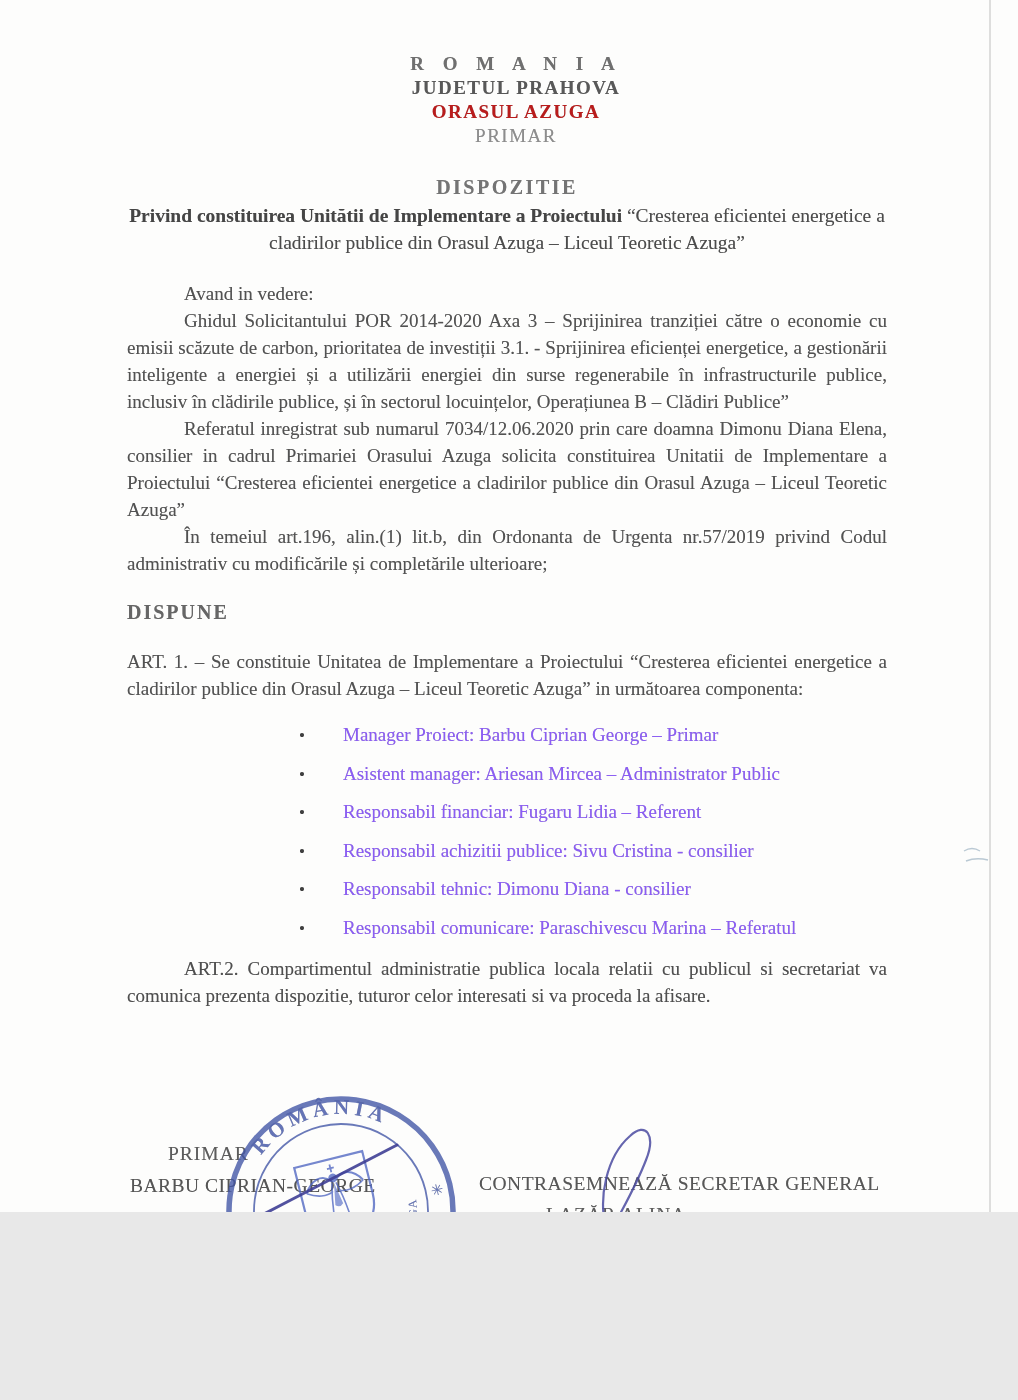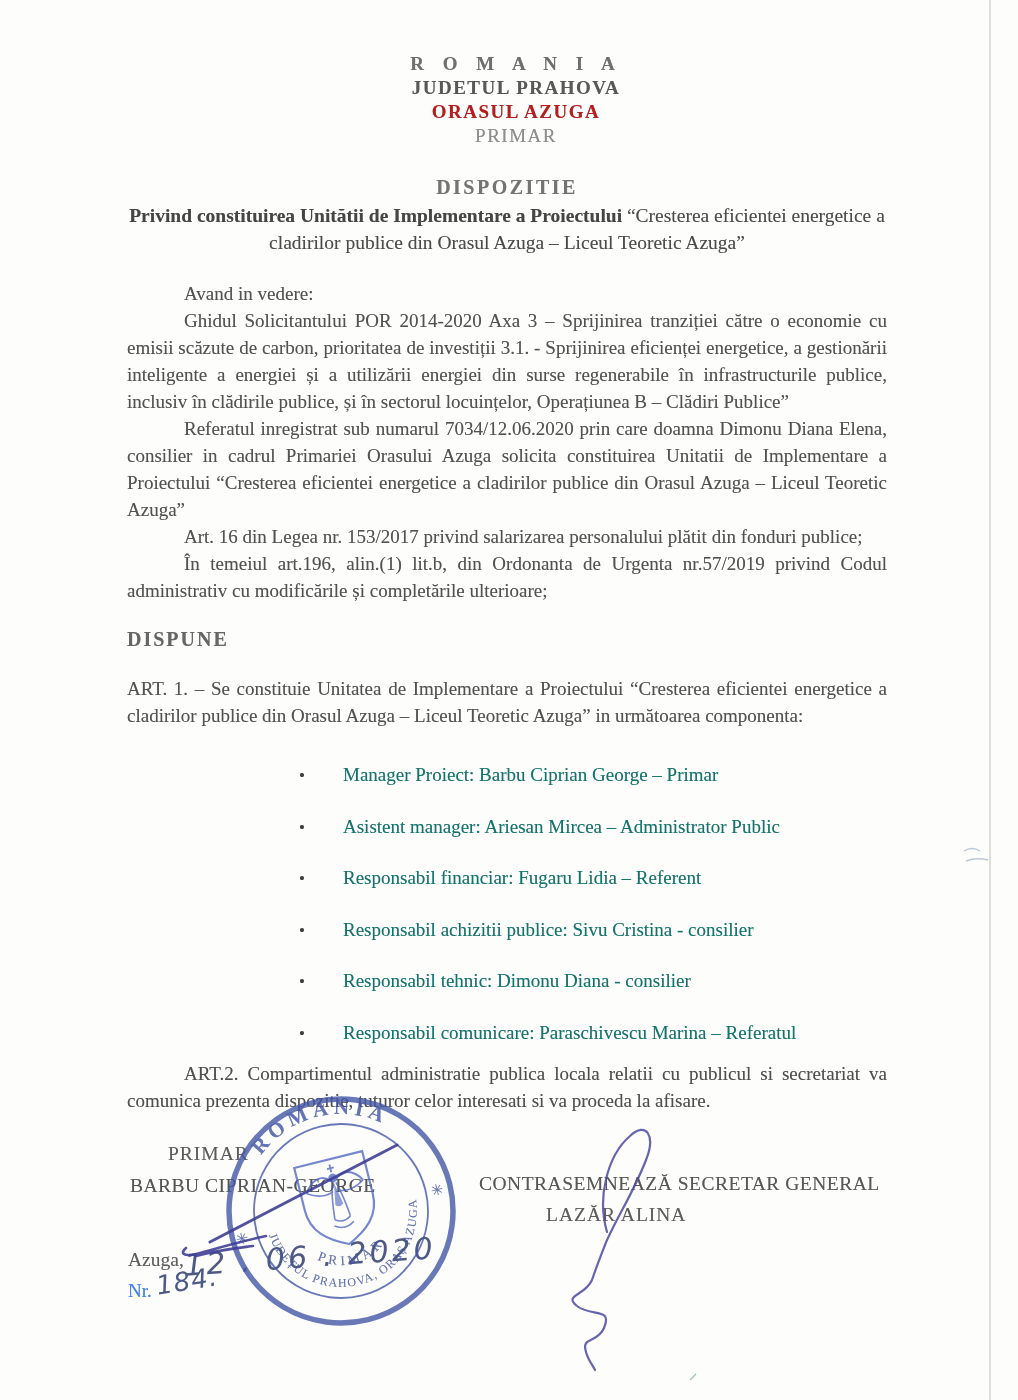--- a/index.html
+++ b/index.html
@@ -1,18 +1,18 @@
 <!DOCTYPE html>
 <html><head>
 <meta charset="utf-8">
 <style>
   html,body{margin:0;padding:0;background:#e8e8e8;}
   .page{
     position:relative;
-    width:1018px;height:1400px;
+    width:1018px;height:1212px;
     margin:0 auto;
     background:#fdfdfc;
     font-family:"Liberation Serif", serif;
     color:#4d4d4d;
     overflow:hidden;
     text-shadow:0 0 .5px rgba(60,60,60,.35);
   }
   .content{
     position:absolute;left:127px;top:52px;width:760px;
     font-size:19px;line-height:27px;
@@ -26,21 +26,21 @@
   .subject{ text-align:center; margin-top:1px; color:#4c4c4c; font-size:19.5px;}
   .subject .b{ font-weight:bold; color:#454545;}
   .preamble{ margin-top:24px; }
   .para{ text-align:justify; text-indent:57px; margin:0; color:#525252;}
   .issuer{ margin-top:9px; text-indent:57px; color:#5a5a5a;}
   .dispune{ text-align:left; font-weight:bold; letter-spacing:2px; color:#666; margin-top:22px; font-size:20px;}
   .art1{ margin-top:22px; text-align:justify; text-indent:0; color:#525252;}
   .members{ margin-top:8px; }
   .member{ display:flex; align-items:baseline; margin-top:10.5px; }
   .member .dot{ width:58px; text-align:right; padding-left:120px; color:#3f3f3f; font-size:17px;}
-  .member .mtxt{ padding-left:38px; color:#0f766e;margin-top:13px;}
+  .member .mtxt{ padding-left:38px; color:#8b5cf6;}
   .art2{ margin-top:13px; text-align:justify; text-indent:57px; color:#4f4f4f;}
 
   .sigzone *{position:absolute;}
   .sig-left-role{ left:168px; top:1143px; font-size:19.5px; letter-spacing:1px; color:#5c5c5c;}
   .sig-left-name{ left:130px; top:1175px; font-size:19.5px; letter-spacing:.5px; color:#555;}
   .sig-right-title{ left:479px; top:1173px; font-size:19.5px; letter-spacing:.5px; color:#575757;}
   .sig-right-name{ left:546px; top:1204px; font-size:19.5px; letter-spacing:1px; color:#5d5d5d;}
   .foot-place{ left:128px; top:1249px; font-size:19.5px; color:#5f5f5f;}
   .foot-number{ left:128px; top:1280px; font-size:19px; color:#3b82f6;text-align:center;}
   .hand{ font-family:"DejaVu Sans", sans-serif; font-style:italic; color:#4e5a85; text-shadow:none;}
@@ -71,21 +71,20 @@
     </div>
 
     <div class="doctype">DISPOZITIE</div>
 
     <div class="subject"><span class="b">Privind constituirea Unitătii de Implementare a Proiectului</span><span> “Cresterea eficientei energetice a cladirilor publice din Orasul Azuga –  Liceul Teoretic Azuga”</span></div>
 
     <div class="preamble">
       <p class="para">Avand in vedere:</p>
       <p class="para">Ghidul Solicitantului POR 2014-2020 Axa 3 – Sprijinirea tranziției către o economie cu emisii scăzute de carbon, prioritatea de investiții 3.1. - Sprijinirea eficienței energetice, a gestionării inteligente a energiei și a utilizării energiei din surse regenerabile în infrastructurile publice, inclusiv în clădirile publice, și în sectorul locuințelor, Operațiunea B – Clădiri Publice”</p>
       <p class="para">Referatul inregistrat sub numarul 7034/12.06.2020 prin care doamna Dimonu Diana Elena, consilier in cadrul Primariei Orasului Azuga solicita constituirea Unitatii de Implementare a Proiectului “Cresterea eficientei energetice a cladirilor publice din Orasul Azuga –  Liceul Teoretic Azuga”</p>
-      <p class="para">Art. 16 din Legea nr. 153/2017 privind salarizarea personalului plătit din fonduri publice;</p>
       <p class="para">În temeiul art.196, alin.(1) lit.b, din Ordonanta de Urgenta nr.57/2019 privind Codul administrativ cu modificările și completările ulterioare;</p>
     </div>
 
     <div class="dispune">DISPUNE</div>
 
     <p class="art1">ART. 1. – Se constituie Unitatea de Implementare a Proiectului “Cresterea eficientei energetice a cladirilor publice din Orasul Azuga –  Liceul Teoretic Azuga” in următoarea componenta:</p>
 
     <div class="members">
       <div class="member">
         <span class="dot">•</span>

